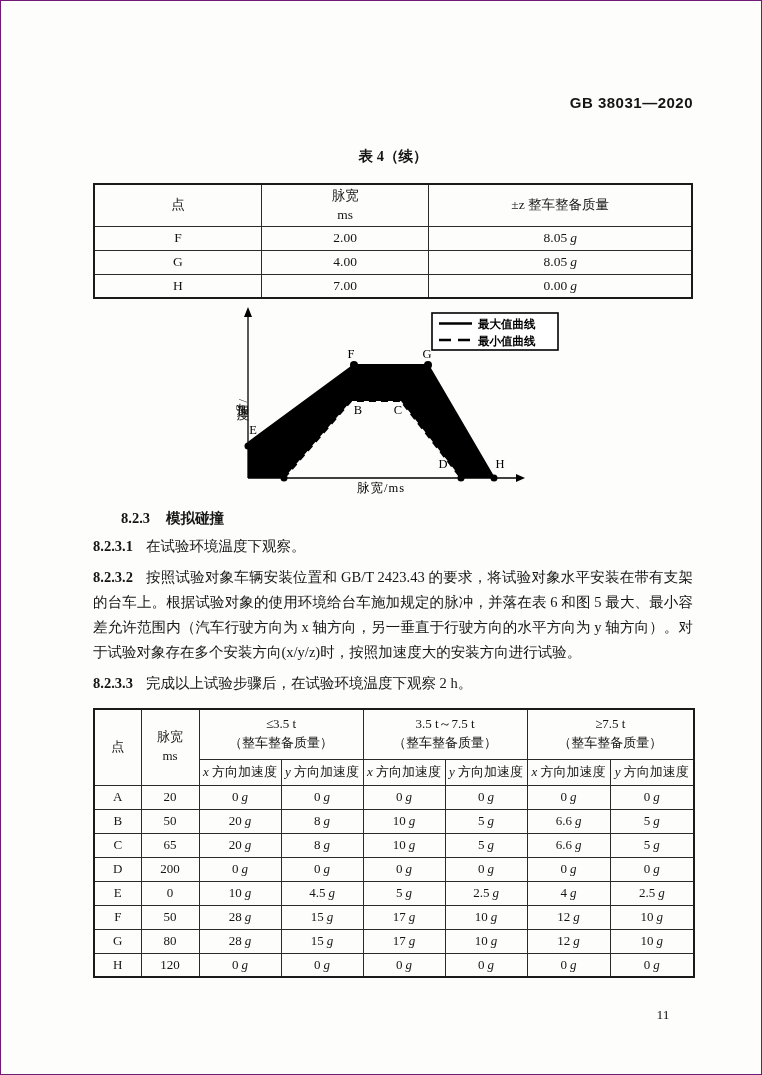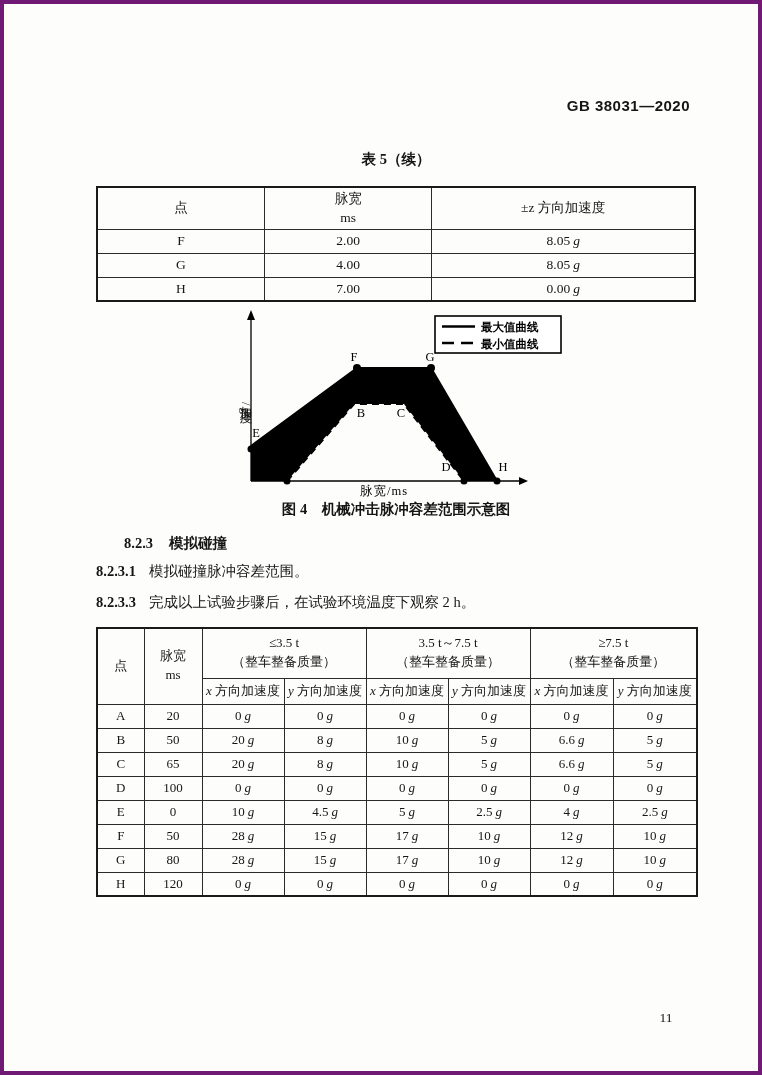--- a/index.html
+++ b/index.html
@@ -1,20 +1,20 @@
 <!DOCTYPE html>
 <html><head>
 <meta charset="utf-8">
 <style>
   * { margin:0; padding:0; box-sizing:border-box; }
   body { margin:0; background:#ffffff; }
   .page {
     position:relative; width:762px; height:1075px; background:#fdfdfc;
     font-family:"Liberation Serif","DejaVu Serif",serif; color:#151515;
-    border:4px solid #701a75; overflow:hidden;
+    border:1px solid #701a75; overflow:hidden;
   }
   .std-code {
     position:absolute; top:93px; right:68px;
     font-family:"Liberation Sans","DejaVu Sans",sans-serif;
     font-weight:bold; font-size:15px; letter-spacing:0.5px;
   }
   .content { position:absolute; left:92px; top:146px; width:600px; }
   .tbl-title { text-align:center; font-weight:bold; font-size:14.5px; height:20px; }
   table { width:100%; border-collapse:collapse; table-layout:fixed; }
   .dtable { border:2px solid #1a1a1a; }
@@ -50,35 +50,35 @@
 </style>
 </head>
 <body>
 
 <div class="page">
 
   <div class="std-code">GB 38031—2020</div>
 
   <div class="content">
 
-    <div class="tbl-title">表 5（续）</div>
+    <div class="tbl-title">表 4（续）</div>
     <table class="dtable t5">
       <colgroup>
           <col style="width:28%">
           <col style="width:28%">
           <col style="width:44%">
         </colgroup>
       <tbody>
           <tr class="hrow">
         <th>点</th>
         <th class="stack">
           <div>脉宽</div>
           <div>ms</div>
         </th>
-        <th>±z 方向加速度</th>
+        <th>±z 整车整备质量</th>
       </tr>
       <tr>
         <td>F</td>
         <td>2.00</td>
         <td><span>8.05</span><i class="u">g</i></td>
       </tr>
       <tr>
         <td>G</td>
         <td>4.00</td>
         <td><span>8.05</span><i class="u">g</i></td>
@@ -123,28 +123,30 @@
           <rect x="206" y="10" width="126" height="37" fill="#fff" stroke="#000" stroke-width="1.6"></rect>
           <line x1="213" y1="20.5" x2="246" y2="20.5" stroke="#000" stroke-width="2.6"></line>
           <text class="svgtxt" x="252" y="25" font-size="11.5" font-weight="bold">最大值曲线</text>
           <line x1="213" y1="37" x2="246" y2="37" stroke="#000" stroke-width="2.6" stroke-dasharray="12,7"></line>
           <text class="svgtxt" x="252" y="41.5" font-size="11.5" font-weight="bold">最小值曲线</text>
         </g>
 
         <text class="svgtxt" x="155" y="189" font-size="12.5" text-anchor="middle" letter-spacing="1">脉宽/ms</text>
       </svg>
       <div class="y-axis-label">加速度/g</div>
-      <div class="fig-caption">图 4　机械冲击脉冲容差范围示意图</div>
     </div>
 
     <div class="sec-heading">
       <span class="num">8.2.3</span><span>模拟碰撞</span>
     </div>
     <p class="para">
-      <span class="num">8.2.3.1</span><span>模拟碰撞脉冲容差范围。</span>
+      <span class="num">8.2.3.1</span><span>在试验环境温度下观察。</span>
+    </p>
+    <p class="para">
+      <span class="num">8.2.3.2</span><span>按照试验对象车辆安装位置和 GB/T 2423.43 的要求，将试验对象水平安装在带有支架的台车上。根据试验对象的使用环境给台车施加规定的脉冲，并落在表 6 和图 5 最大、最小容差允许范围内（汽车行驶方向为 x 轴方向，另一垂直于行驶方向的水平方向为 y 轴方向）。对于试验对象存在多个安装方向(x/y/z)时，按照加速度大的安装方向进行试验。</span>
     </p>
     <p class="para">
       <span class="num">8.2.3.3</span><span>完成以上试验步骤后，在试验环境温度下观察 2 h。</span>
     </p>
 
     <table class="dtable t6">
       <colgroup>
         <col style="width:47px">
           <col style="width:58px">
         <col style="width:82px">
@@ -207,21 +209,21 @@
         <td>65</td>
         <td><span>20</span><i class="u">g</i></td>
         <td><span>8</span><i class="u">g</i></td>
         <td><span>10</span><i class="u">g</i></td>
         <td><span>5</span><i class="u">g</i></td>
         <td><span>6.6</span><i class="u">g</i></td>
         <td><span>5</span><i class="u">g</i></td>
       </tr>
       <tr>
         <td>D</td>
-        <td>100</td>
+        <td>200</td>
         <td><span>0</span><i class="u">g</i></td>
         <td><span>0</span><i class="u">g</i></td>
         <td><span>0</span><i class="u">g</i></td>
         <td><span>0</span><i class="u">g</i></td>
         <td><span>0</span><i class="u">g</i></td>
         <td><span>0</span><i class="u">g</i></td>
       </tr>
       <tr>
         <td>E</td>
         <td>0</td>

